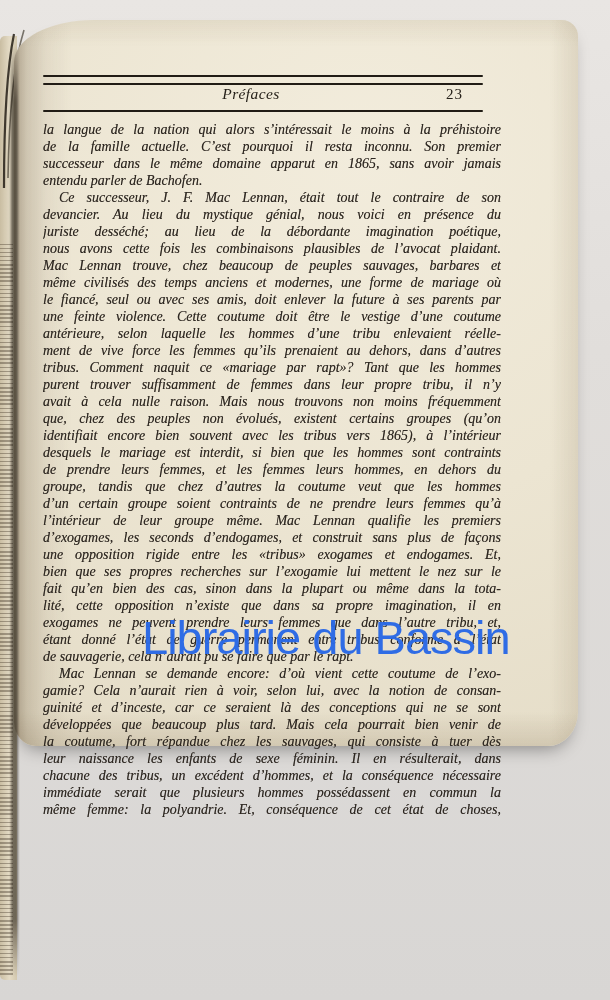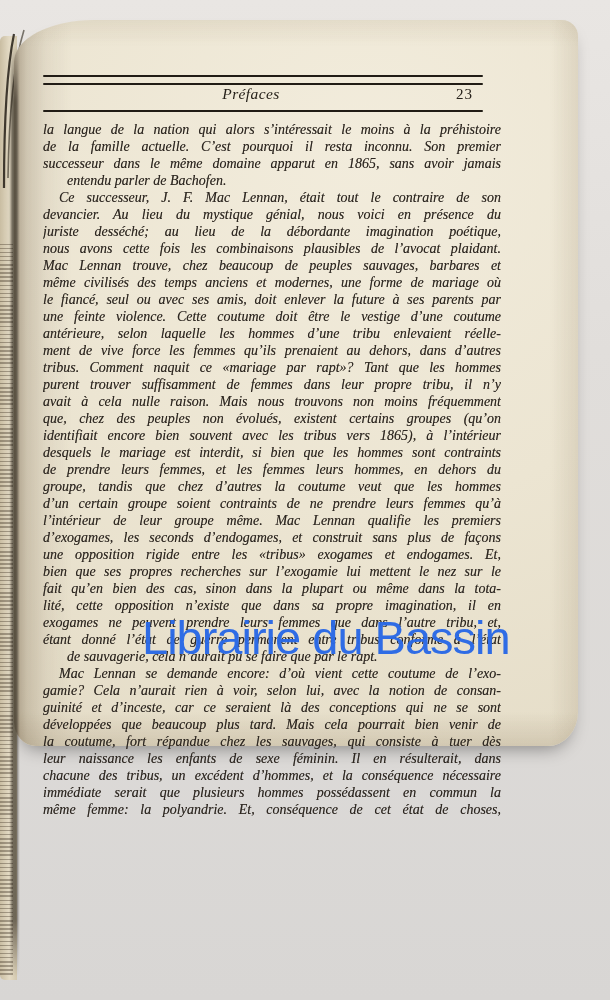--- a/index.html
+++ b/index.html
@@ -52,29 +52,29 @@
   .header-row{
     position:absolute; left:29px; top:65px; width:440px; height:22px;
     color:#26211a;
   }
   .running-title{
     position:absolute; left:0; right:0; text-align:center;
     transform:translateX(-12px);
     font-style:italic; font-size:15.5px; letter-spacing:.4px;
   }
   .page-number{
-    position:absolute; right:10px; top:1px; font-size:15px; letter-spacing:1px;
+    position:absolute; right:20px; top:1px; font-size:15px; letter-spacing:1px;
   }
   .body-text{
     position:absolute; left:29px; top:101px; width:458px;
     font-style:italic; font-size:14px; line-height:17px;
     color:#2d2721; text-shadow:0 0 .4px rgba(45,39,33,.55);
   }
   .bl{height:17px; overflow:hidden; text-align:justify; text-align-last:justify;}
-  .bl.short{text-align-last:left;margin-left:24px;}
+  .bl.short{text-align-last:left;}
   .bl.ind{text-indent:16px;}
   .watermark{
     position:absolute; left:142px; top:610px; z-index:5;
     font-family:"Liberation Sans", sans-serif;
     font-size:47px; letter-spacing:-1px; white-space:nowrap; opacity:.97;
   }
 </style>
 </head>
 <body>
 

